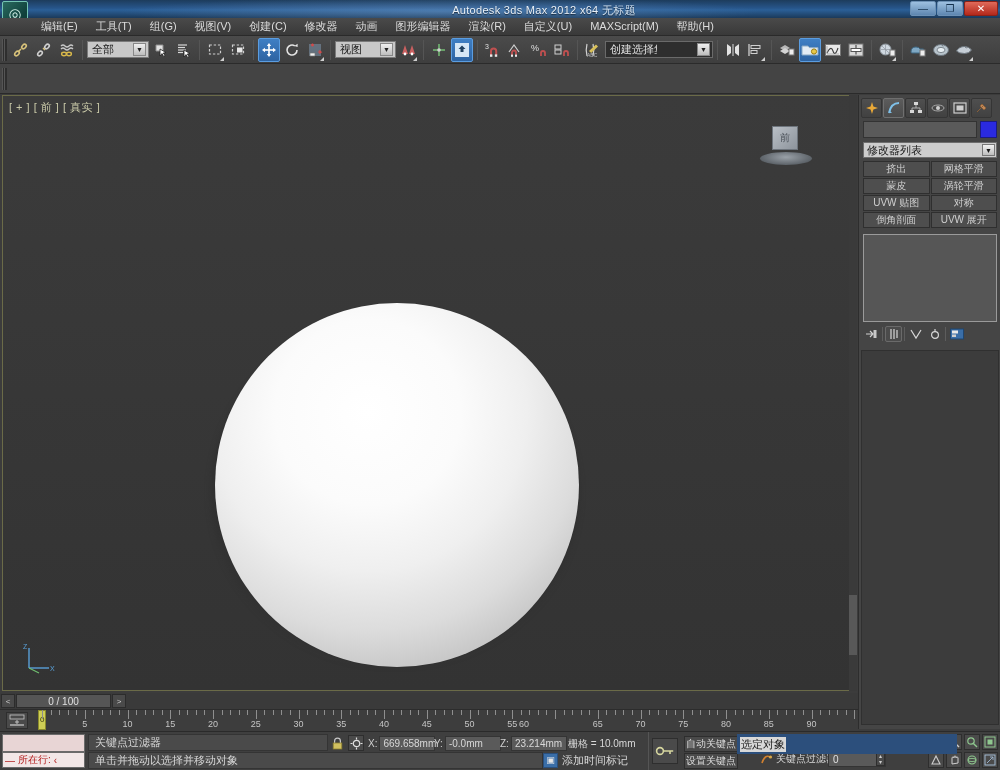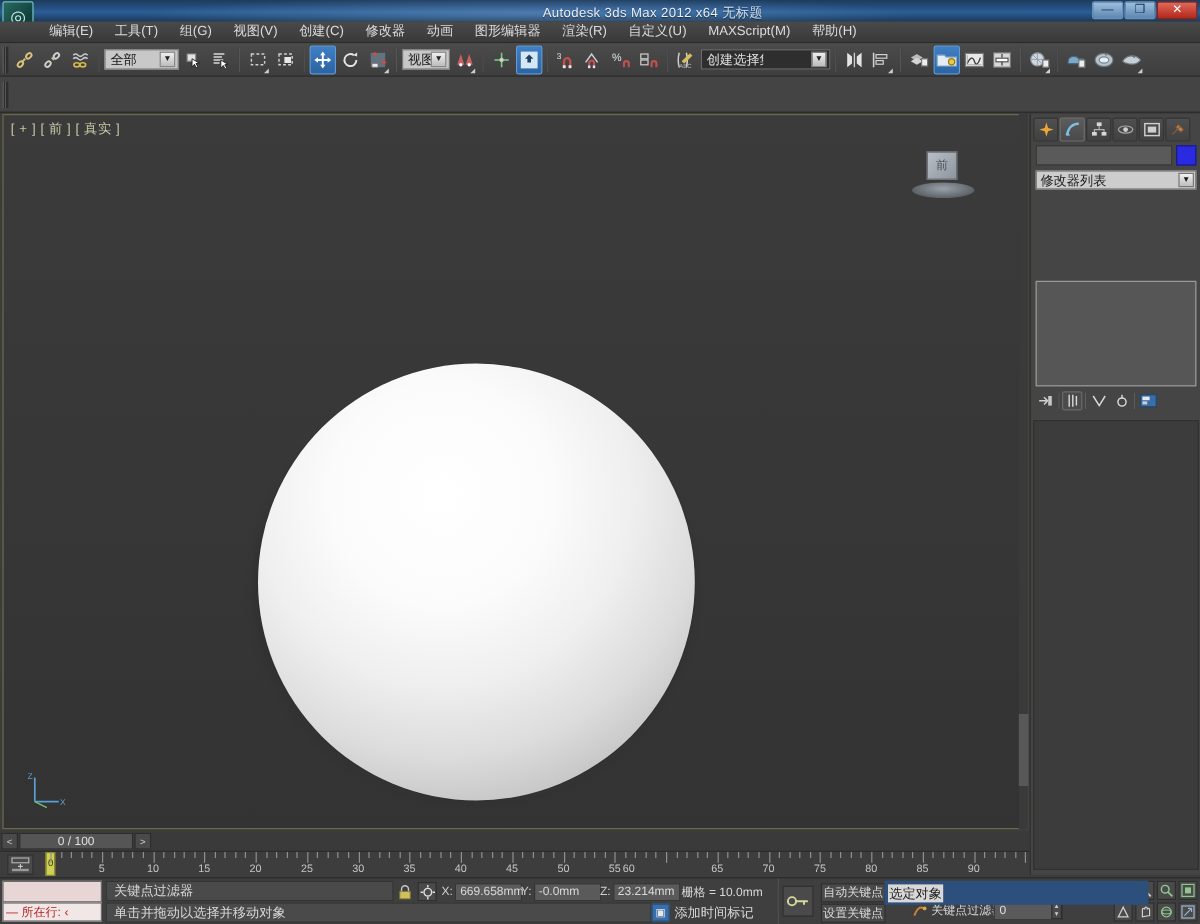--- a/index.html
+++ b/index.html
@@ -433,21 +433,21 @@
         <rect x="2" y="2" width="12" height="12" fill="#9fc4e8" opacity=".35"></rect>
         <path d="M3 11 h5 v3 h-5 z" fill="#f0f0f0" stroke="#777" stroke-width=".7"></path>
         <path d="M4 3 h3 M5.5 1.6 v3" stroke="#d04b4b" stroke-width="1.4"></path>
         <path d="M11 10 h3 l-1.6 -1.6 M14 10 l-1.6 1.6" stroke="#d04b4b" stroke-width="1.2" fill="none"></path>
         </svg>
       <i class="corner"></i>
     </div>
 
     <div class="tb-sep"></div>
 
-    <div class="tb-combo" style="width:40px">
+    <div class="tb-combo" style="width:61px">
       <span class="cv">视图</span>
       <span class="arr">▼</span>
     </div>
 
     <div class="tbtn">
       <svg width="18" height="16" viewBox="0 0 18 16">
         <path d="M3 12 L6 3 L9 12 Z" fill="#c96060"></path>
           <circle cx="6" cy="12" r="1.4" fill="#fff"></circle>
         <path d="M10 12 L13 3 L16 12 Z" fill="#c96060"></path>
           <circle cx="13" cy="12" r="1.4" fill="#fff"></circle>
@@ -675,20 +675,30 @@
     <div class="cp-namerow">
       <div class="cp-name"></div>
       <div class="cp-color"></div>
     </div>
 
     <div class="cp-modlist">
       <span>修改器列表</span>
       <span class="arr">▼</span>
     </div>
 
+    <div class="cp-btngrid" id="cp-btngrid">
+        <div class="cp-btn">挤出</div>
+        <div class="cp-btn">网格平滑</div>
+        <div class="cp-btn">蒙皮</div>
+        <div class="cp-btn">涡轮平滑</div>
+        <div class="cp-btn">UVW 贴图</div>
+        <div class="cp-btn">对称</div>
+        <div class="cp-btn">倒角剖面</div>
+        <div class="cp-btn">UVW 展开</div>
+      </div>
 
     <div class="cp-stack"></div>
 
     <div class="cp-stackbtns">
       <div class="cp-sb">
         <svg width="13" height="12" viewBox="0 0 13 12">
             <path d="M1 6 h6 M5 3 l3 3 -3 3" stroke="#d2d2d2" fill="none" stroke-width="1.2"></path>
             <rect x="8.5" y="2" width="3" height="8" fill="#c8c8c8"></rect>
           </svg>
       </div>

